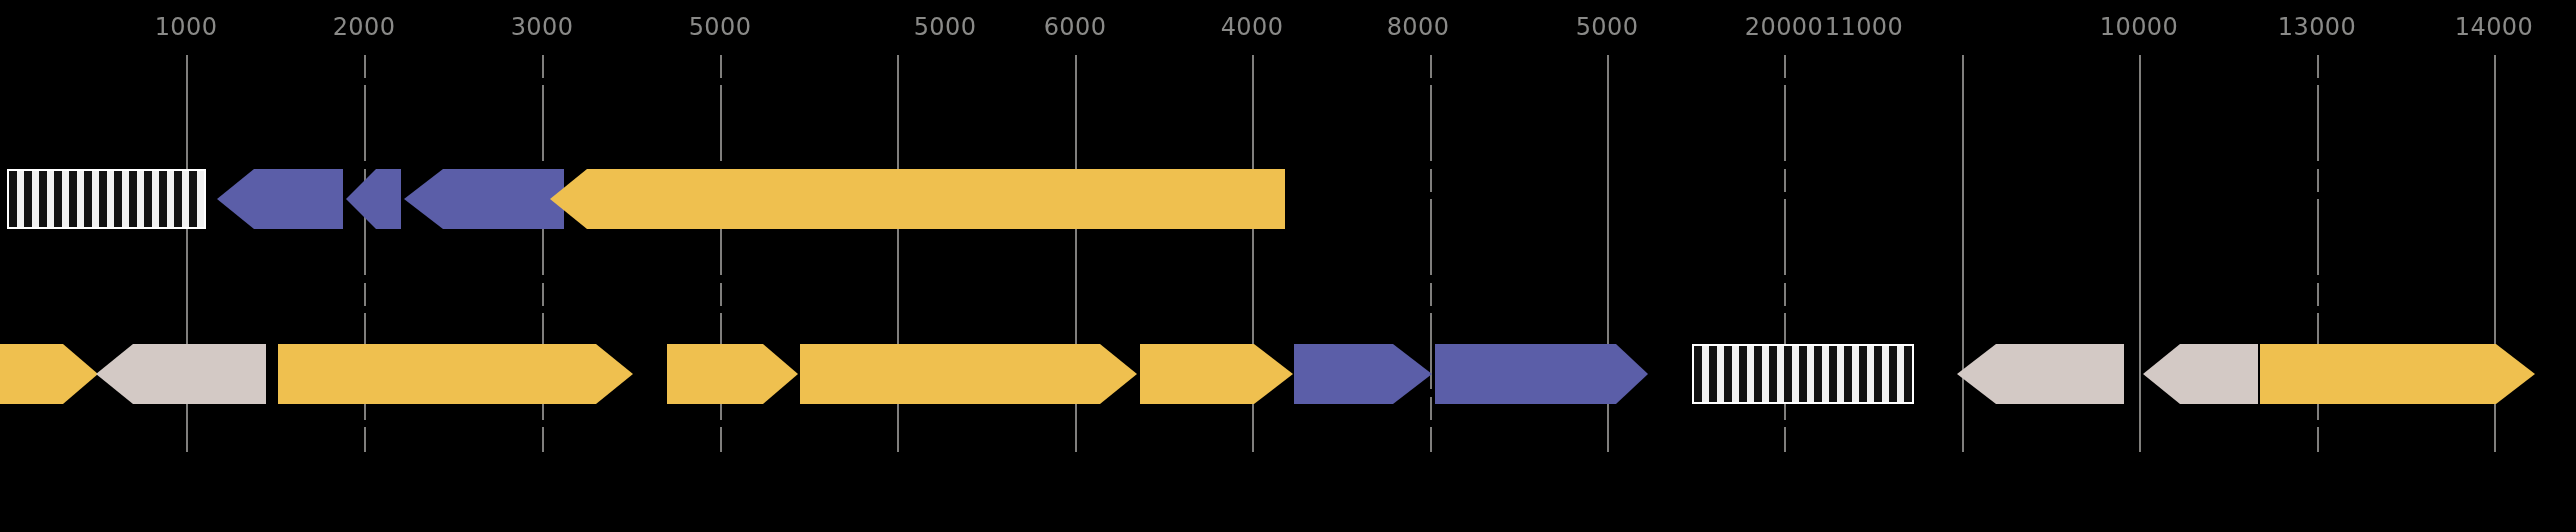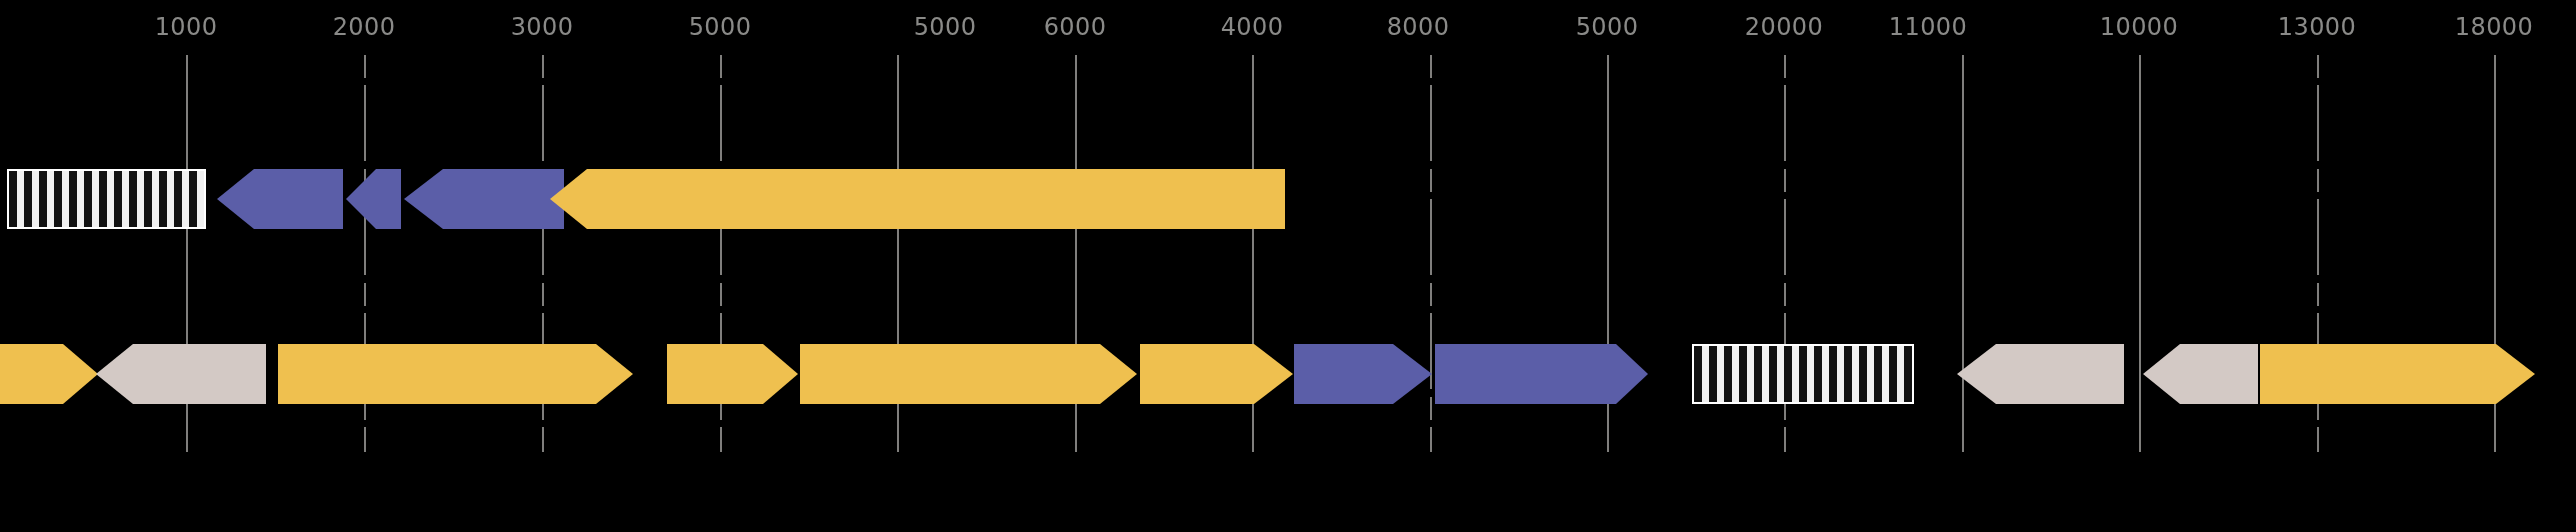--- a/index.html
+++ b/index.html
@@ -126,24 +126,24 @@
         <div class="tick-label" style="left: 186px;">1000</div>
         <div class="tick-label" style="left: 364px;">2000</div>
         <div class="tick-label" style="left: 542px; text-align: center;">3000</div>
         <div class="tick-label" style="left: 720px;">5000</div>
         <div class="tick-label" style="left: 945px;">5000</div>
         <div class="tick-label" style="left: 1075px;">6000</div>
         <div class="tick-label" style="left: 1252px;">4000</div>
         <div class="tick-label" style="left: 1418px;">8000</div>
         <div class="tick-label" style="left: 1607px;">5000</div>
         <div class="tick-label" style="left: 1784px;">20000</div>
-        <div class="tick-label" style="left: 1928px;">11000</div>
+        <div class="tick-label" style="left: 1864px;">11000</div>
         <div class="tick-label" style="left: 2139px;">10000</div>
         <div class="tick-label" style="left: 2317px;">13000</div>
-        <div class="tick-label" style="left: 2494px;">18000</div>
+        <div class="tick-label" style="left: 2494px;">14000</div>
       </div>
   </div>
 
   <div class="track" id="track-top">
       <div class="feature hatched block" style="left: 7px; width: 199px; --head: 0px;"></div>
       <div class="feature arrow-left c-purple" style="left: 217px; width: 126px; --head: 37px;"></div>
       <div class="feature arrow-left c-purple" style="left: 346px; width: 55px; --head: 30px;"></div>
       <div class="feature arrow-left c-purple" style="left: 404px; width: 160px; --head: 39px;"></div>
       <div class="feature arrow-left c-orange" style="left: 550px; width: 735px; --head: 37px;"></div>
     </div>

